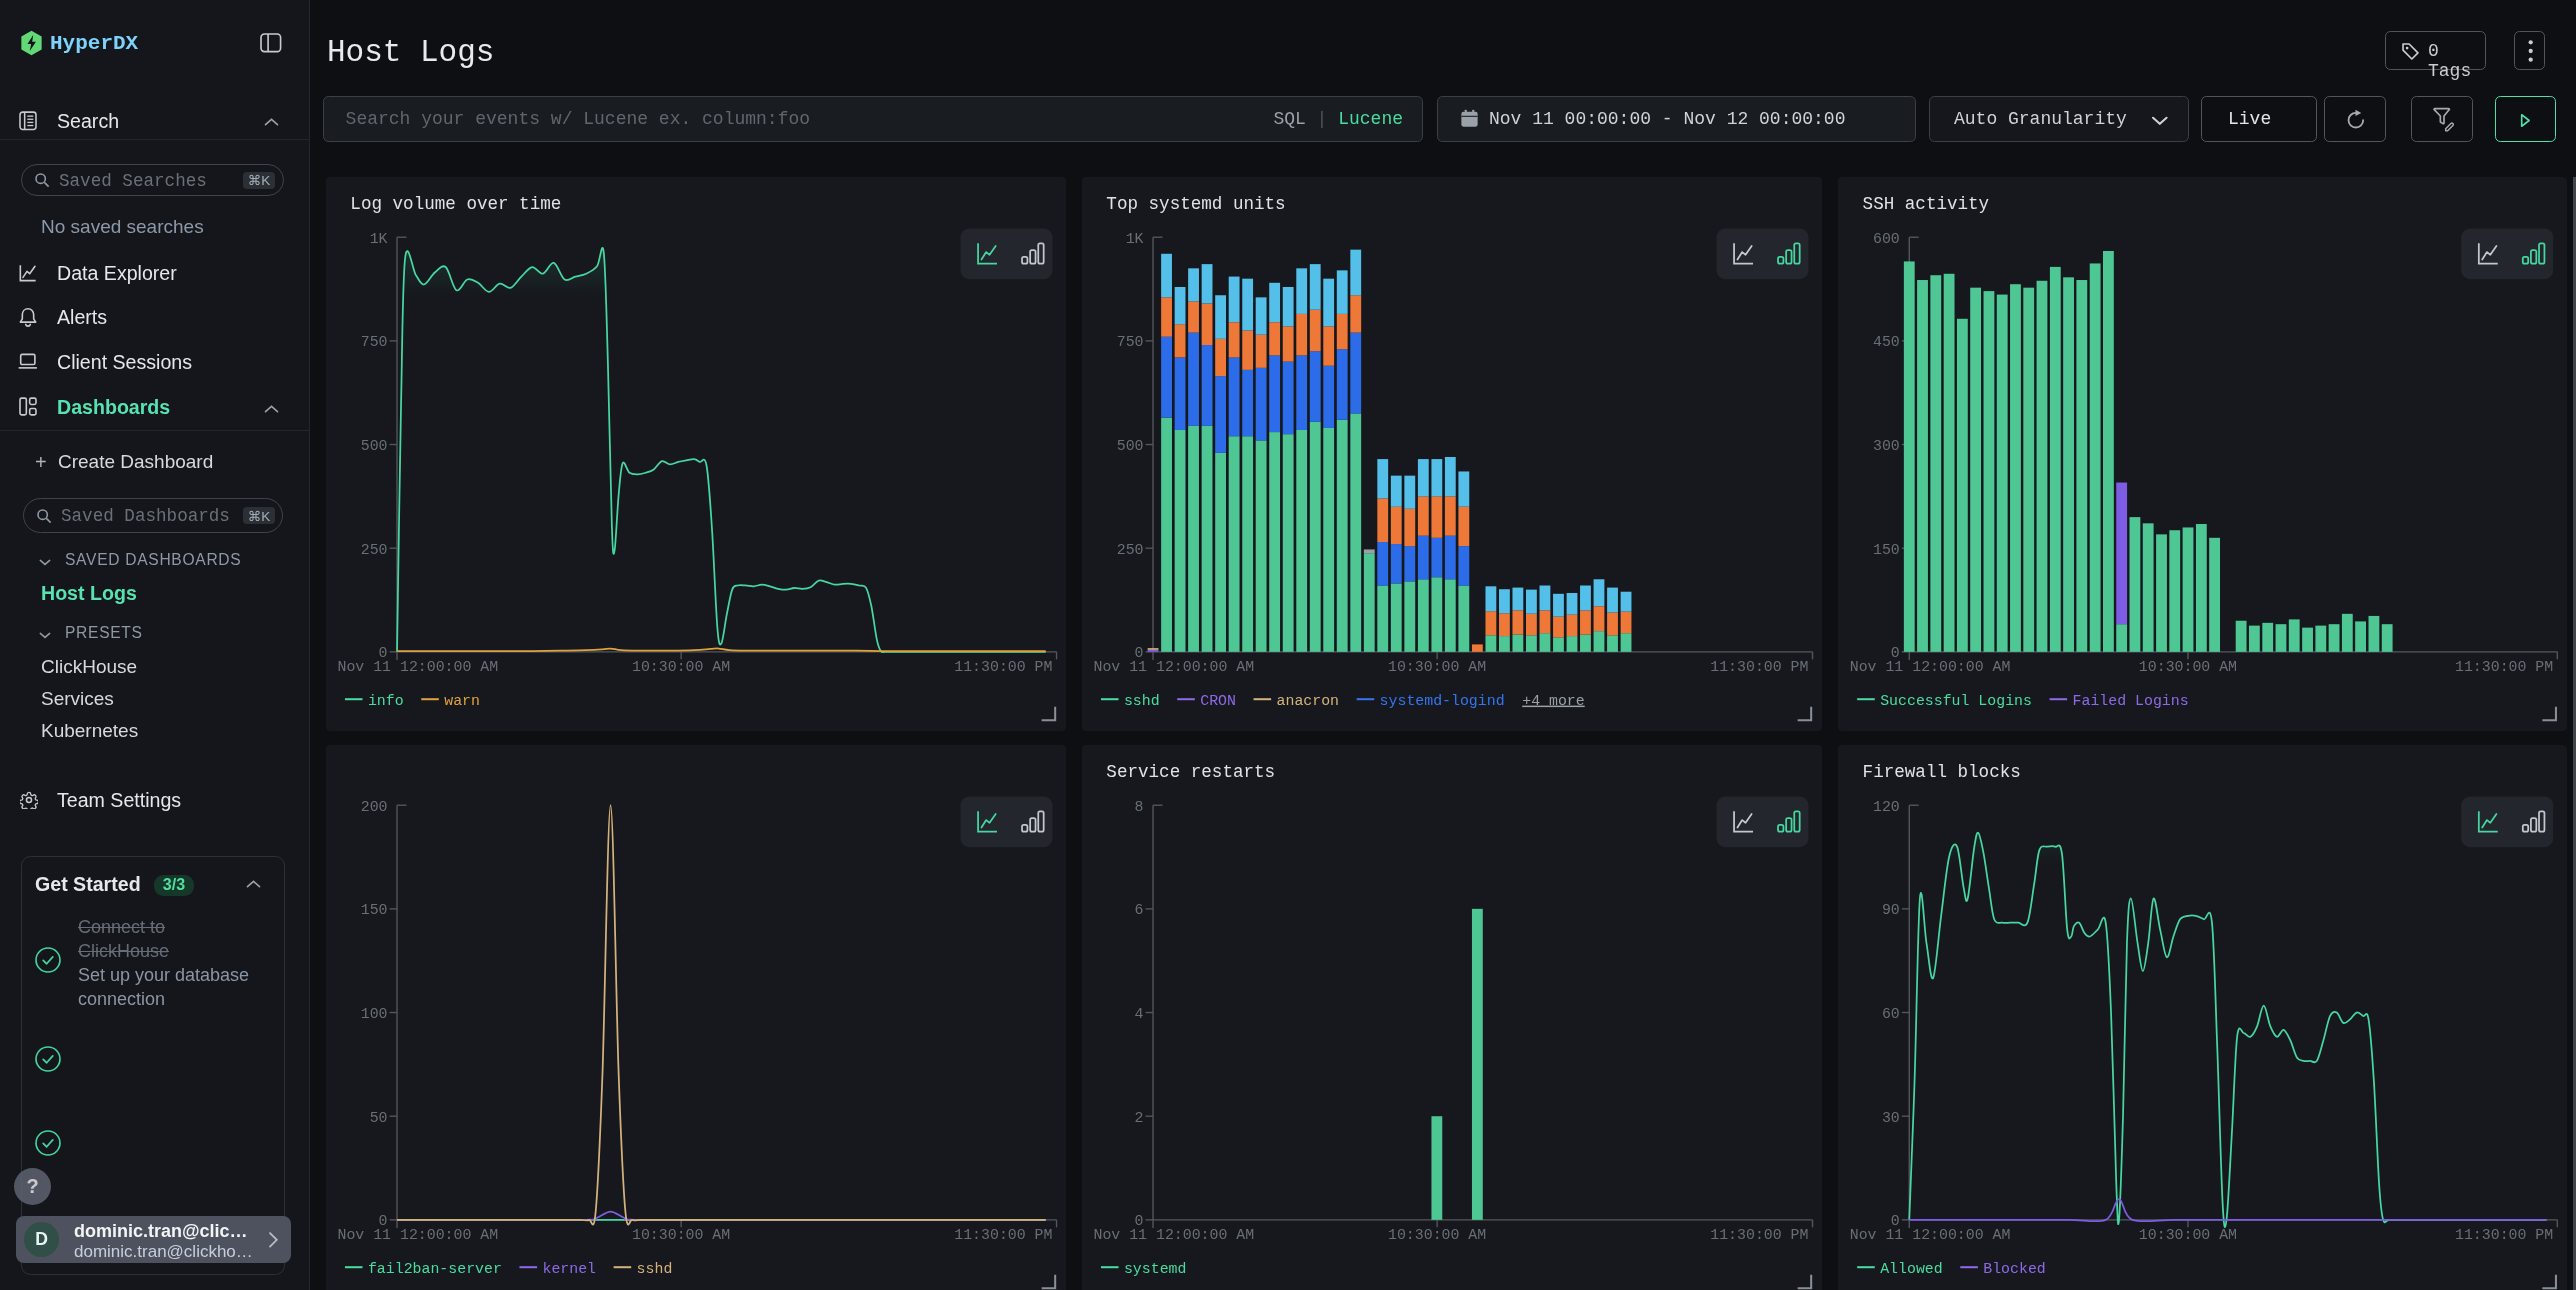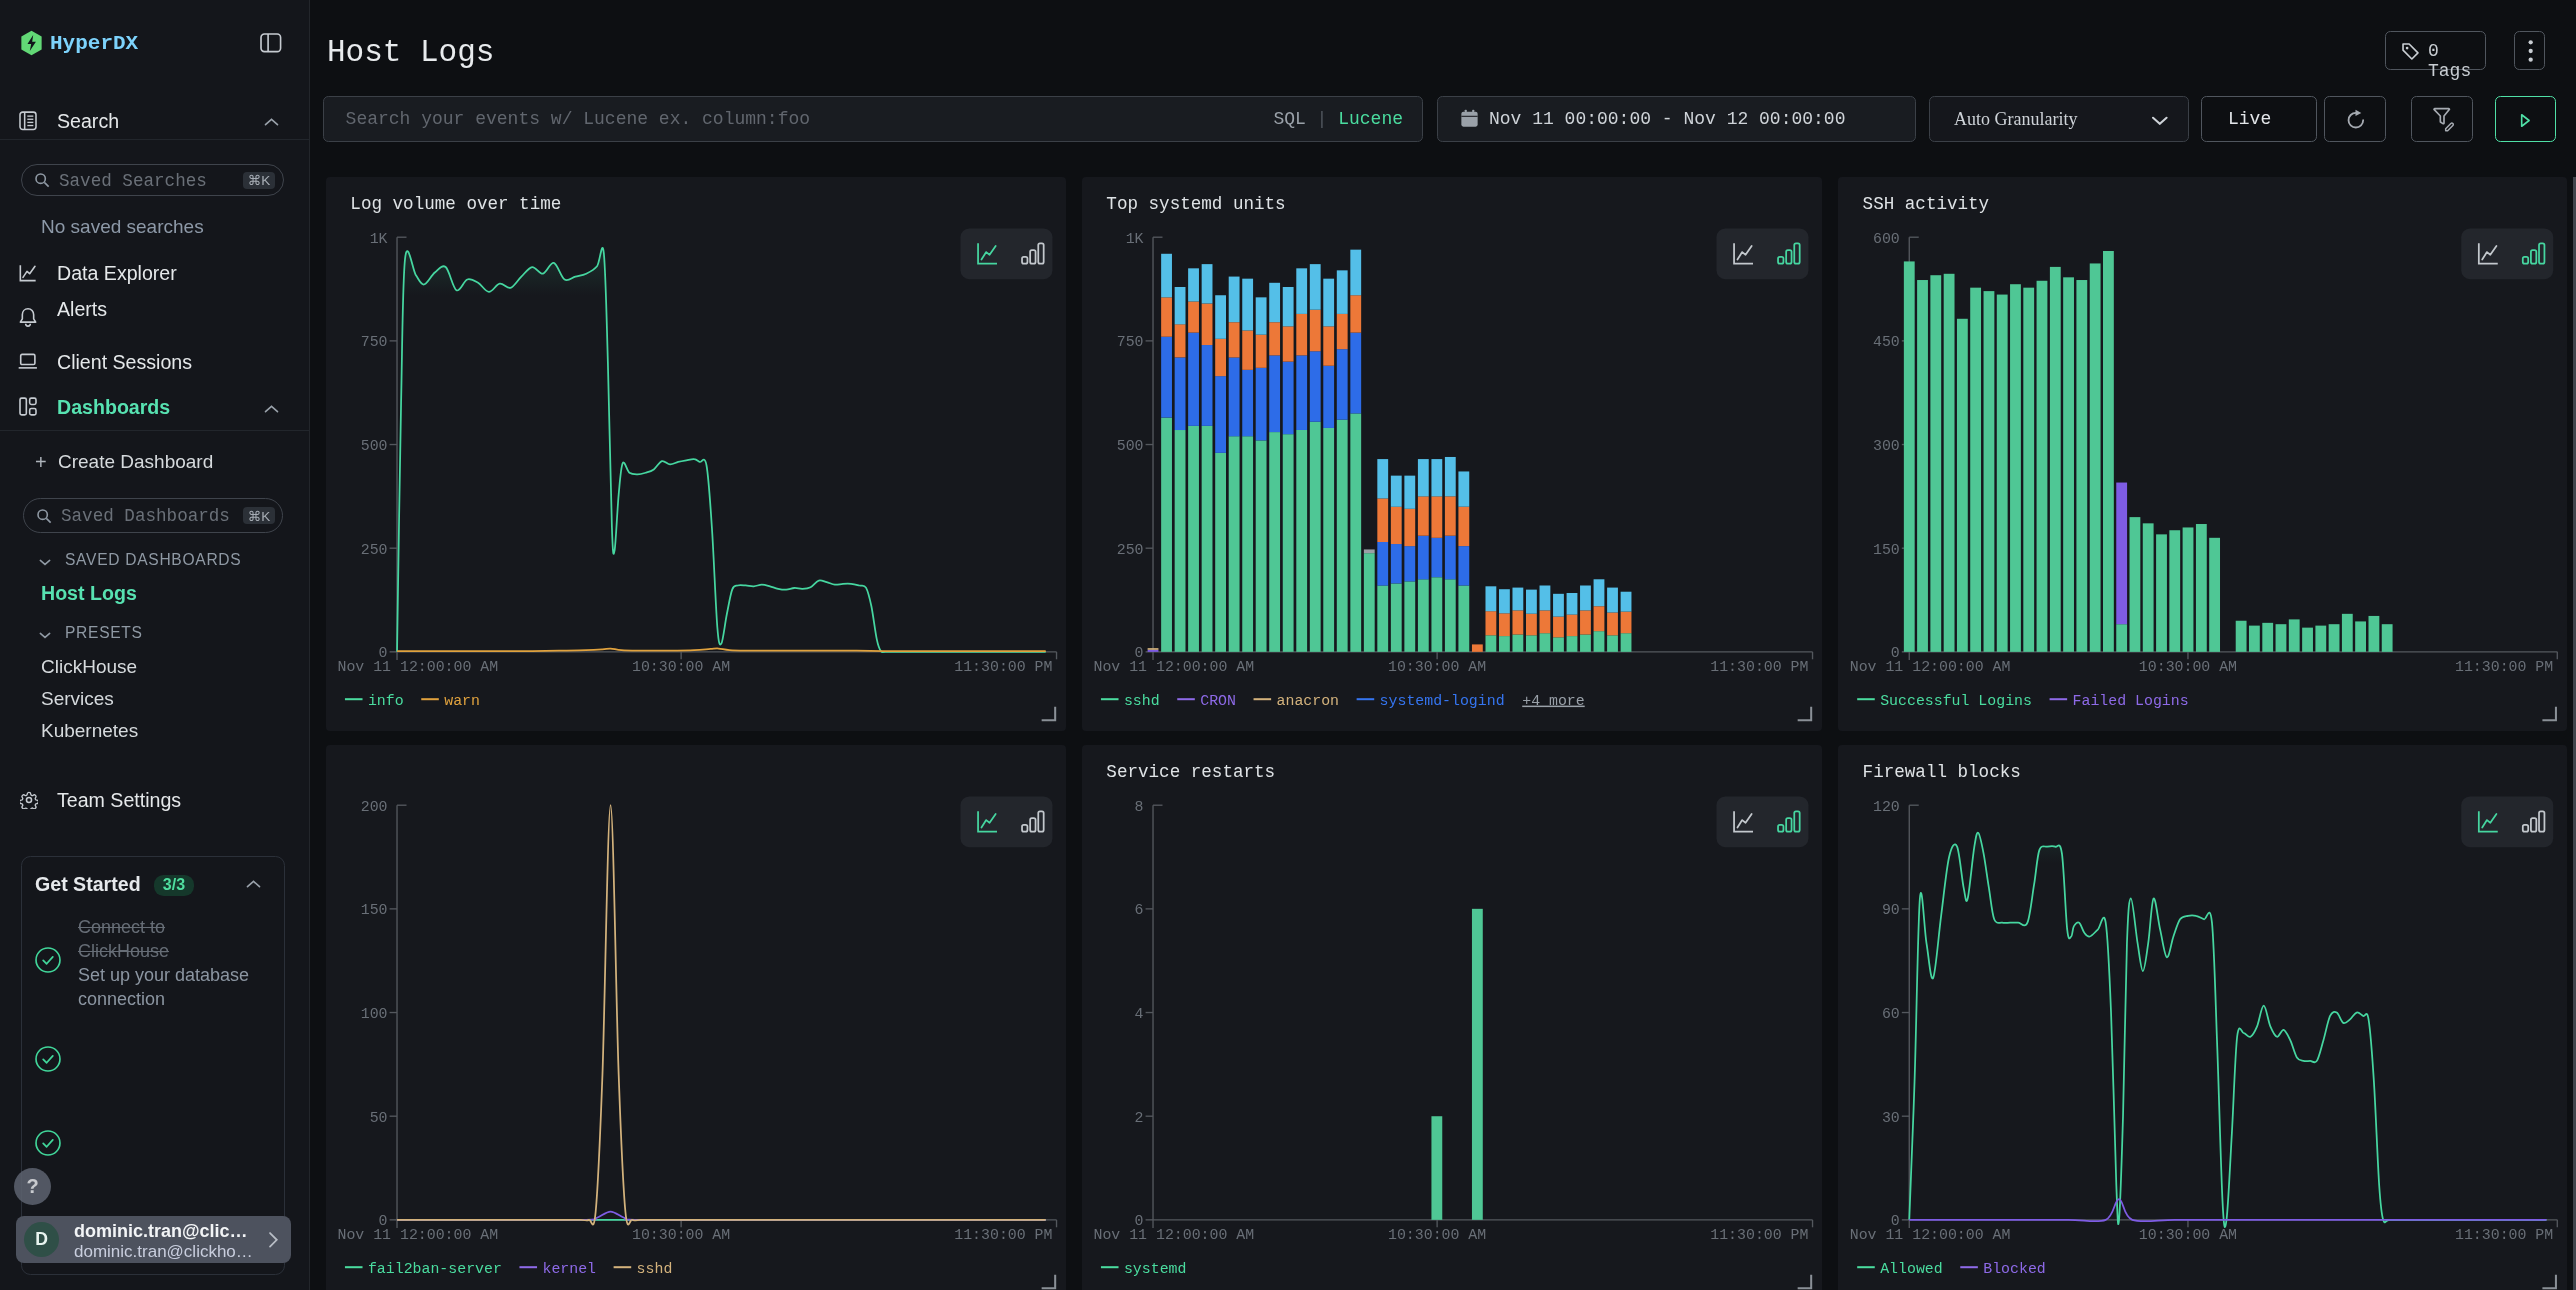--- a/index.html
+++ b/index.html
@@ -51,21 +51,21 @@
 
   <div style="position:absolute;left:19px;top:264px"><svg width="18" height="18" viewBox="0 0 27 27" style="">
         <path d="M2 2 v23 h23" fill="none" stroke="#c6cbd1" stroke-width="2.4"></path>
 <path d="M6 20 l6 -9 l4 3.5 l8 -11" fill="none" stroke="#c6cbd1" stroke-width="2.4" stroke-linecap="round" stroke-linejoin="round"></path>
       </svg></div>
   <div style="position:absolute;left:57px;top:262px;font-size:19.6px;color:#e5e8ea">Data Explorer</div>
   <div style="position:absolute;left:19px;top:307px"><svg width="18" height="19.6" viewBox="0 0 27 29" style="">
         <path d="M13.5 2.5 c-5 0 -8.5 4 -8.5 9 v6 l-3 5 h23 l-3 -5 v-6 c0 -5 -3.5 -9 -8.5 -9 Z" fill="none" stroke="#c6cbd1" stroke-width="2.4" stroke-linejoin="round"></path>
 <path d="M10 25 a3.5 3.5 0 0 0 7 0" fill="none" stroke="#c6cbd1" stroke-width="2.4"></path>
       </svg></div>
-  <div style="position:absolute;left:57px;top:298px;font-size:19.6px;color:#e5e8ea">Alerts</div>
+  <div style="position:absolute;left:57px;top:306px;font-size:19.6px;color:#e5e8ea">Alerts</div>
   <div style="position:absolute;left:18px;top:353px"><svg width="19.6" height="17.6" viewBox="0 0 29 26" style="">
         <rect x="4" y="2" width="21" height="15" rx="2" fill="none" stroke="#c6cbd1" stroke-width="2.4"></rect>
 <path d="M1 22 h27" stroke="#c6cbd1" stroke-width="2.4"></path>
       </svg></div>
   <div style="position:absolute;left:57px;top:351px;font-size:19.6px;color:#e5e8ea">Client Sessions</div>
   <div style="position:absolute;left:19px;top:397px"><svg width="18" height="19" viewBox="0 0 27 28" style="">
         <rect x="1.5" y="1.5" width="9.5" height="25" rx="2.5" fill="none" stroke="#c6cbd1" stroke-width="2.4"></rect>
 <rect x="16" y="1.5" width="9.5" height="9.5" rx="2.5" fill="none" stroke="#c6cbd1" stroke-width="2.4"></rect>
 <rect x="16" y="17" width="9.5" height="9.5" rx="2.5" fill="none" stroke="#c6cbd1" stroke-width="2.4"></rect>
       </svg></div>
@@ -164,21 +164,21 @@
 <div style="position:absolute;left:1437px;top:96px;width:479px;height:46px;background:#191c21;border:1.4px solid #3b4047;border-radius:5.4px;box-sizing:border-box">
   <span style="position:absolute;left:21.6px;top:12px"><svg width="19" height="19" viewBox="0 0 28 28">
           <rect x="2" y="4" width="24" height="22" rx="3" fill="#9aa1a9"></rect>
           <rect x="2" y="10" width="24" height="1.5" fill="#14161b"></rect>
           <rect x="7" y="1" width="3" height="6" rx="1" fill="#9aa1a9"></rect>
           <rect x="18" y="1" width="3" height="6" rx="1" fill="#9aa1a9"></rect>
         </svg></span>
   <span style="position:absolute;left:51px;top:11.5px;font-family:'Liberation Mono',monospace;font-size:18px;color:#ced3d8">Nov 11 00:00:00 - Nov 12 00:00:00</span>
 </div>
 <div style="position:absolute;left:1929px;top:96px;width:260px;height:46px;background:#15171c;border:1.4px solid #3b4047;border-radius:5.4px;box-sizing:border-box">
-  <span style="position:absolute;left:24px;top:11.5px;font-family:Liberation Serif, serif;font-size:18px;color:#ced3d8">Auto Granularity</span>
+  <span style="position:absolute;left:24px;top:11.5px;font-family:Liberation Mono, monospace;font-size:18px;color:#ced3d8">Auto Granularity</span>
   <span style="position:absolute;right:19px;top:18px"><svg width="17.6" height="9.5" viewBox="0 0 26 14">
           <path d="M3 2.5 L13 11.5 L23 2.5" fill="none" stroke="#ced3d8" stroke-width="3" stroke-linecap="round"></path>
         </svg></span>
 </div>
 <div class="btn" style="left:2201px;top:96px;width:116px;height:46px">
       <span style="position:absolute;left:26px;top:11.5px;font-family:'Liberation Mono',monospace;font-size:18px;color:#e3e6e9">Live</span>
     </div>
 <div class="btn" style="left:2324px;top:96px;width:62px;height:46px">
       <span style="position:absolute;left:19px;top:10.8px"><svg width="23" height="23" viewBox="0 0 34 34">
           <path d="M17.5 7.2 A10.8 10.8 0 1 0 28.3 18" fill="none" stroke="#a6abb2" stroke-width="2.7" stroke-linecap="round"></path>

